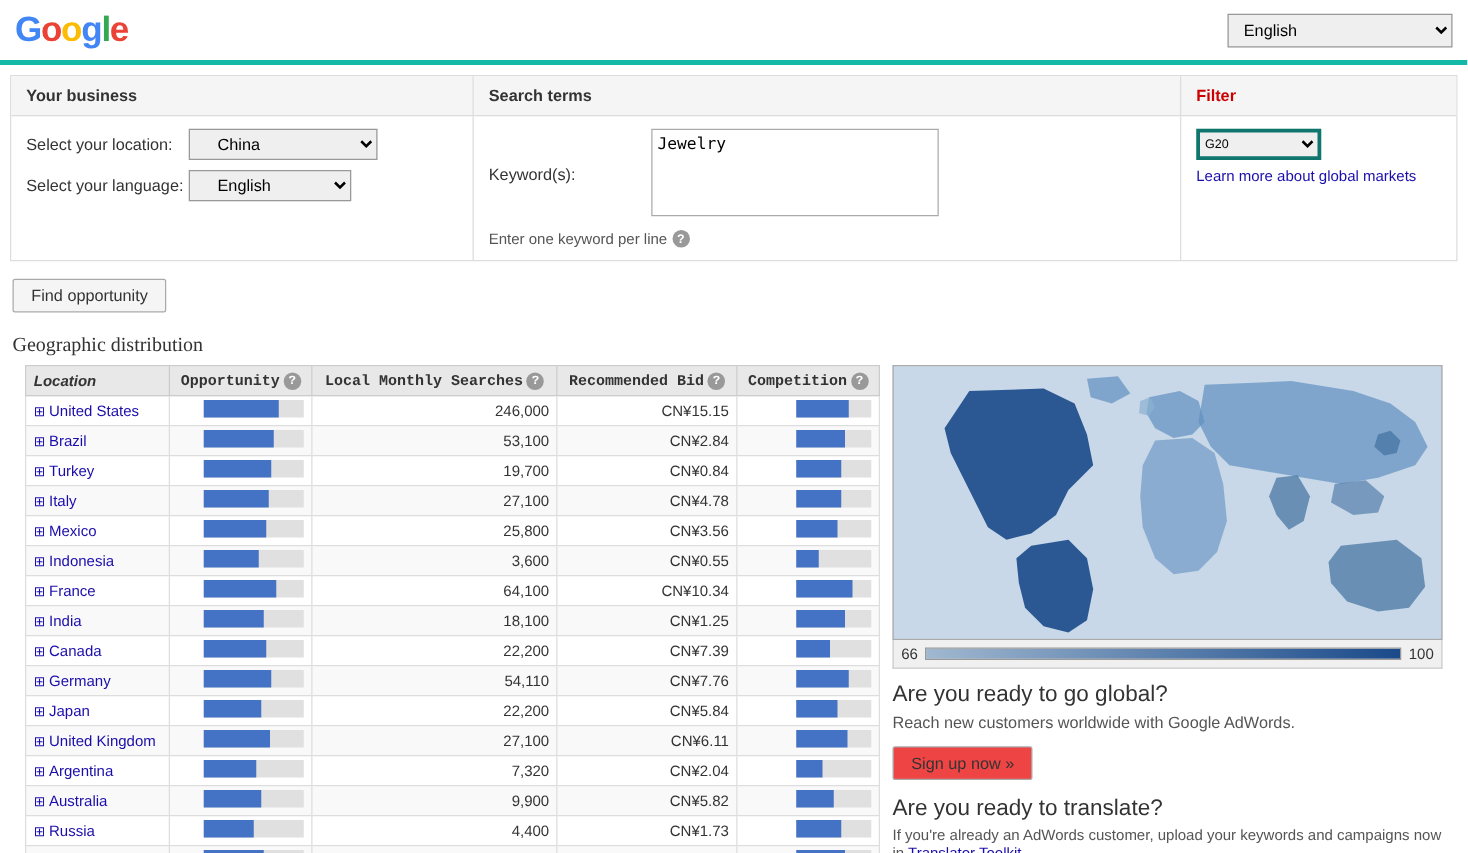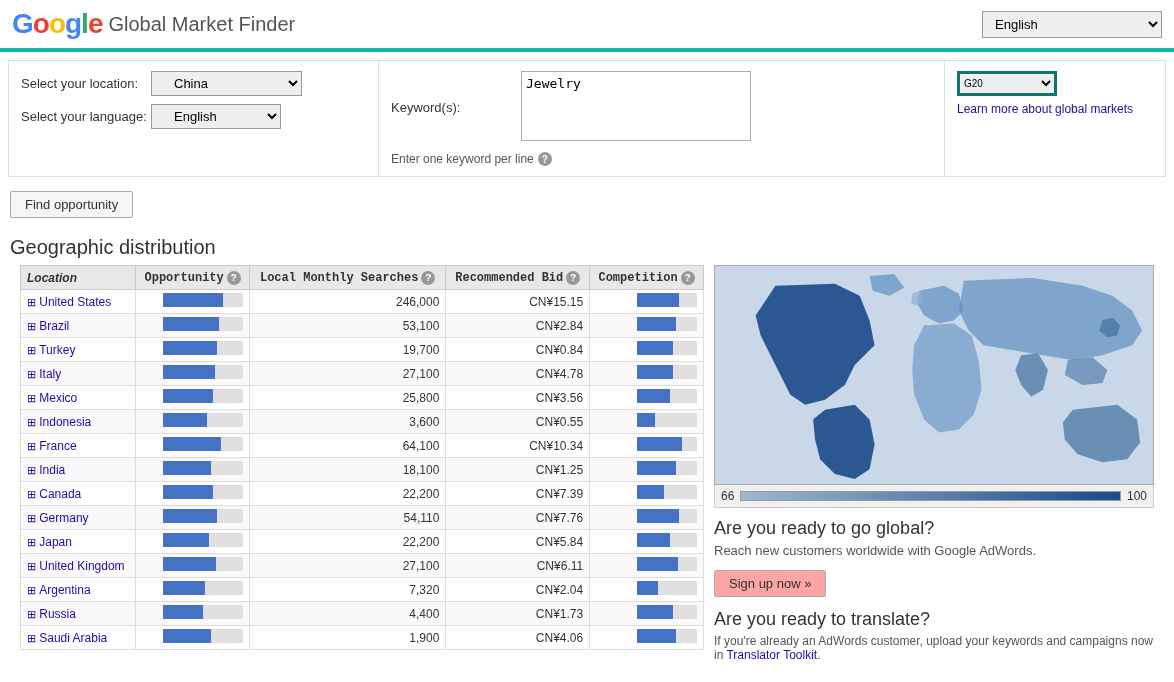--- a/index.html
+++ b/index.html
@@ -52,21 +52,21 @@
       border: 1px solid #aaa;
       padding: 5px 14px;
       font-size: 13px;
       cursor: pointer;
       color: #333;
       border-radius: 2px;
     }
 
     
     .geo-section { padding: 4px 10px; }
-    .geo-title { font-size: 20px; font-weight: normal; color: #333; margin: 8px 0 6px 0; }
+    .geo-title { font-size: 16px; font-weight: normal; color: #333; margin: 8px 0 6px 0; font-family: Liberation Serif, serif; }
 
     .main-content { display: flex; gap: 10px; padding: 0 10px; }
 
     
     .data-table { flex: 1; }
     .data-table table { width: 100%; border-collapse: collapse; font-size: 12px; }
     .data-table th {
       background: #e8e8e8;
       border: 1px solid #ccc;
       padding: 4px 6px;
@@ -104,21 +104,21 @@
     }
     .map-bar-wrap { display: flex; align-items: center; padding: 4px 6px; background: #f0f0f0; border: 1px solid #ccc; border-top: none; }
     .map-bar-label { font-size: 12px; margin-right: 6px; }
     .map-bar { flex: 1; height: 10px; background: linear-gradient(to right, #a0b8d0, #1a4a8a); border: 1px solid #999; }
     .map-bar-label-right { font-size: 12px; margin-left: 6px; }
 
     .promo-section { margin-top: 10px; }
     .promo-title { font-size: 18px; font-weight: normal; color: #333; margin-bottom: 4px; }
     .promo-text { font-size: 13px; color: #555; margin-bottom: 12px; }
     .signup-btn {
-      background: #fca5a5;
+      background: #ef4444;
       border: 1px solid #aaa;
       padding: 5px 14px;
       font-size: 13px;
       cursor: pointer;
       color: #333;
       border-radius: 2px;
     }
 
     .translate-section { margin-top: 12px; }
     .translate-text { font-size: 12px; color: #555; }
@@ -128,33 +128,37 @@
     .world-map-svg { width: 100%; height: 100%; }
   </style>
 </head>
 <body>
 
 <div class="header">
   <div class="logo">
     <span class="logo-google">
       <span class="logo-g">G</span><span class="logo-o1">o</span><span class="logo-o2">o</span><span class="logo-g2">g</span><span class="logo-l">l</span><span class="logo-e">e</span>
     </span>
-    <span class="logo-text">Global Market Finder</span>
   </div>
   <div class="lang-select-wrap">
     <select class="lang-select">
       <option>English</option>
       <option>French</option>
       <option>German</option>
       <option>Spanish</option>
     </select>
   </div>
 </div>
 
 <div class="form-section">
+  <div class="form-header">
+    <div class="form-col form-col-business">Your business</div>
+    <div class="form-col form-col-search">Search terms</div>
+    <div class="form-col form-col-filter" style="color:#c00;">Filter</div>
+  </div>
   <div class="form-body">
     <div class="form-body-col form-body-business">
       <div class="form-row">
         <span class="form-label">Select your location:</span>
         <select class="form-select">
           <option>China</option>
           <option>United States</option>
           <option>United Kingdom</option>
         </select>
       </div>
@@ -369,20 +373,31 @@
               <td class="bar-cell"><div class="bar-container">
                   <div class="bar-fill" style="width:52%"></div>
                 </div></td>
               <td>7,320</td>
               <td>CN¥2.04</td>
               <td class="bar-cell"><div class="bar-container-comp">
                   <div class="bar-fill-comp" style="width:35%"></div>
                 </div></td>
             </tr>
             <tr>
+              <td class="loc-cell"><span class="expand-icon">⊞</span><a href="#" class="country-link">Australia</a></td>
+              <td class="bar-cell"><div class="bar-container">
+                  <div class="bar-fill" style="width:57%"></div>
+                </div></td>
+              <td>9,900</td>
+              <td>CN¥5.82</td>
+              <td class="bar-cell"><div class="bar-container-comp">
+                  <div class="bar-fill-comp" style="width:50%"></div>
+                </div></td>
+            </tr>
+            <tr>
               <td class="loc-cell"><span class="expand-icon">⊞</span><a href="#" class="country-link">Russia</a></td>
               <td class="bar-cell"><div class="bar-container">
                   <div class="bar-fill" style="width:50%"></div>
                 </div></td>
               <td>4,400</td>
               <td>CN¥1.73</td>
               <td class="bar-cell"><div class="bar-container-comp">
                   <div class="bar-fill-comp" style="width:60%"></div>
                 </div></td>
             </tr>

